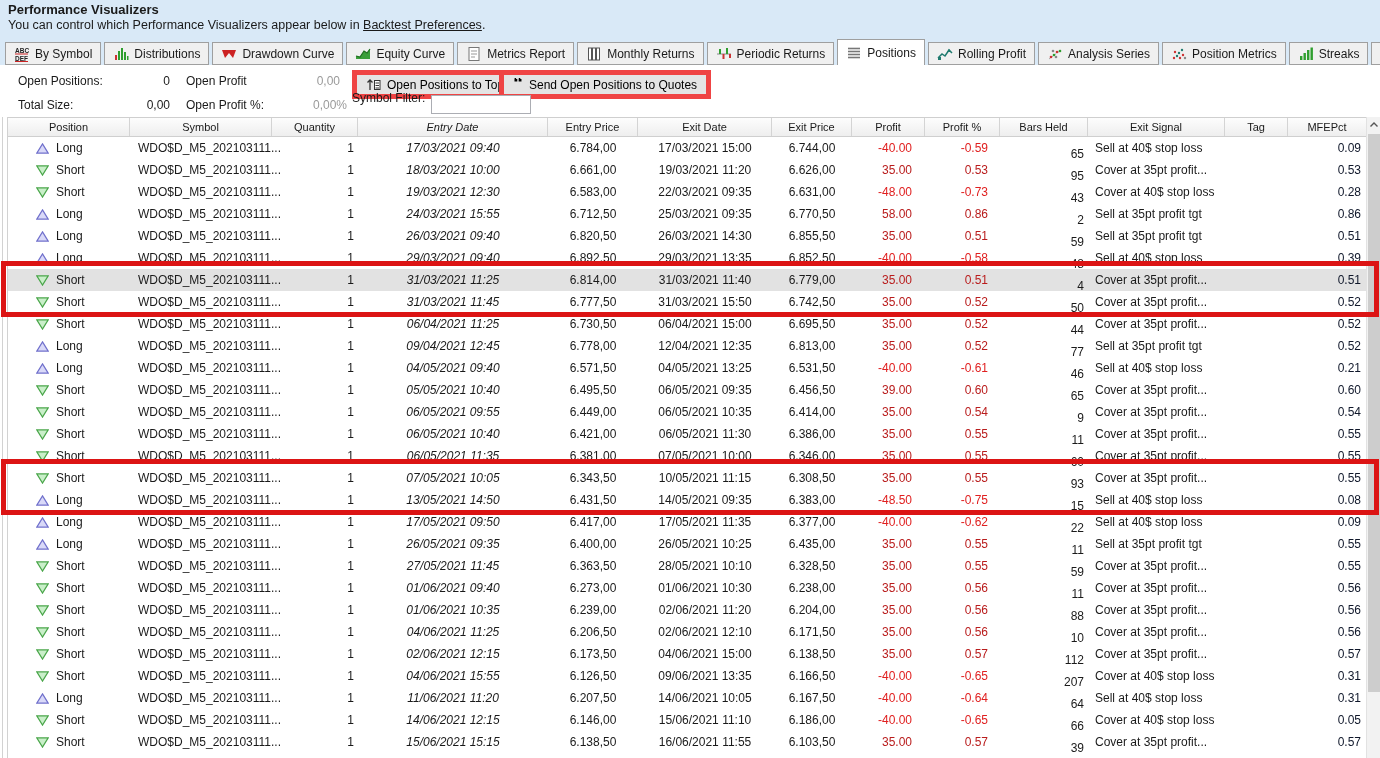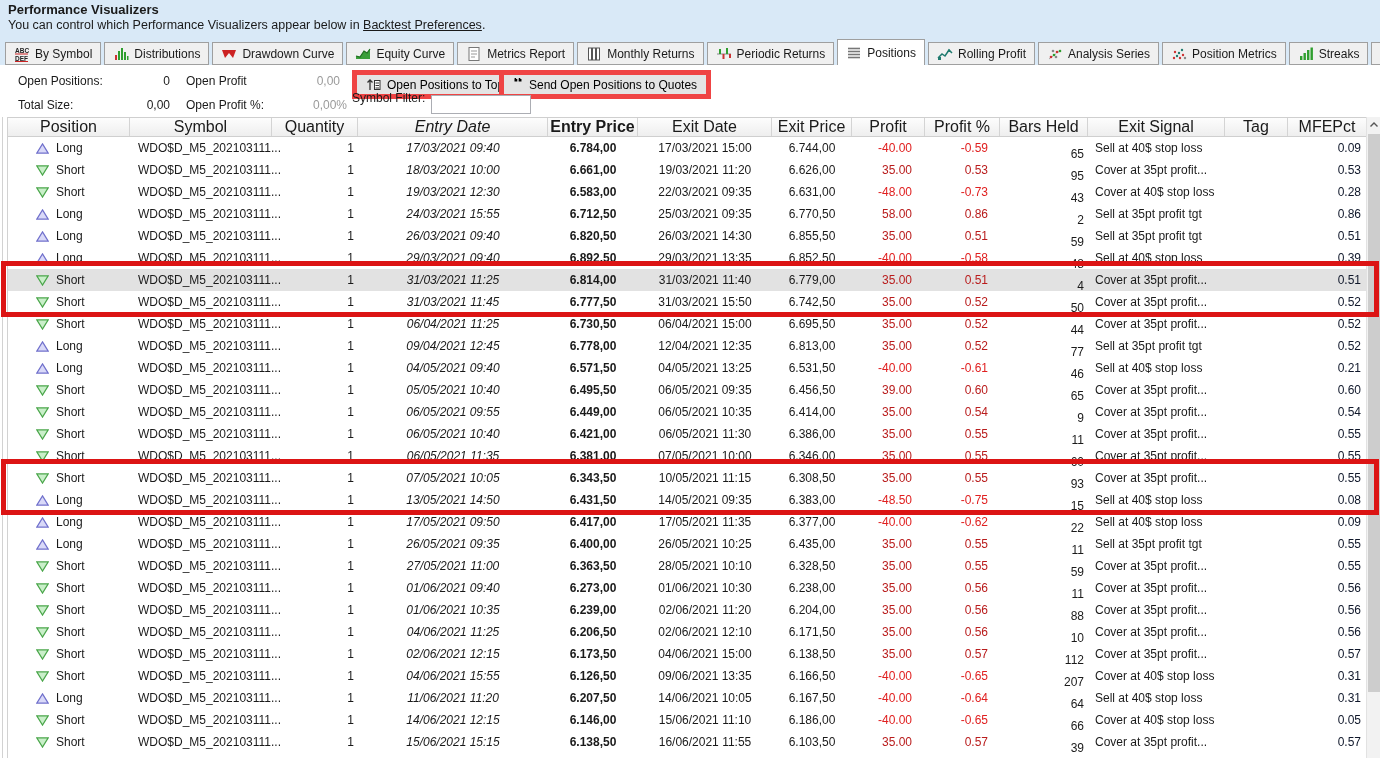--- a/index.html
+++ b/index.html
@@ -25,28 +25,28 @@
          background:#e4e4e4; border:5px solid #ef4444; font-size:12px; white-space:nowrap; cursor:pointer; }
   .btn svg, .btn .qicon { margin-right:6px; flex-shrink:0; }
   .qicon { font-size:20px; font-weight:bold; line-height:10px; height:14px; overflow:hidden; }
   .filter-input { position:absolute; left:431px; top:30px; width:100px; height:19px;
                   border:1px solid #abadb3; background:#fff; font-size:12px; padding:0 3px;
                   font-family:"Liberation Sans",sans-serif; }
   .vline { position:absolute; top:117px; width:1px; height:641px; background:#d2d2d2; }
   .thead { position:absolute; left:8px; top:117px; width:1358px; height:20px; display:flex;
            border-top:1px solid #cfcfcf; border-bottom:1px solid #cfcfcf;
            background:linear-gradient(#fdfdfd,#eeeeee); }
-  .th { display:flex; align-items:center; justify-content:center; font-size:16px; height:100%;
+  .th { display:flex; align-items:center; justify-content:center; font-size:11px; height:100%;
         border-right:1px solid #d4d4d4; cursor:pointer; }
   .tbody { position:absolute; left:8px; top:137px; width:1358px; height:621px; overflow:hidden; }
   .trow { display:flex; height:22px; align-items:center; }
   .trow.sel { background:#e2e2e2; }
   .td { height:100%; display:flex; align-items:center; font-size:12px; }
   .c0 { width:122px; } .c1 { width:142px; } .c2 { width:86px; } .c3 { width:190px;font-style:italic; }
-  .c4 { width:90px;font-weight:bold; } .c5 { width:134px; } .c6 { width:80px; } .c7 { width:73px; }
+  .c4 { width:90px; } .c5 { width:134px; } .c6 { width:80px; } .c7 { width:73px; }
   .c8 { width:75px; } .c9 { width:88px; } .c10 { width:137px; } .c11 { width:63px; } .c12 { width:78px; }
   .td.c0 { padding-left:28px; gap:7px; }
   .td.c1 { padding-left:8px; }
   .td.c2 { justify-content:flex-end; padding-right:4px; }
   .td.c3, .td.c4, .td.c5, .td.c6, .td.c11 { justify-content:center; }
   .td.c7 { justify-content:flex-end; padding-right:13px; }
   .td.c8 { justify-content:flex-end; padding-right:12px; }
   .td.c9 { justify-content:flex-end; padding-right:4px;margin-top:12px; }
   .td.c10 { padding-left:7px; }
   .td.c12 { justify-content:flex-end; padding-right:5px; }
@@ -613,21 +613,21 @@
     </div>
     <div class="trow">
       <span class="td c0">
         <svg width="13" height="11" viewBox="0 0 13 11">
           <polygon points="0.8,0.9 12.2,0.9 6.5,10.1" fill="#c9efc9" stroke="#4aa64a" stroke-width="1.2"></polygon>
         </svg>
         <span>Short</span>
       </span>
       <span class="td c1">WDO$D_M5_202103111...</span>
       <span class="td c2">1</span>
-      <span class="td c3">27/05/2021 11:00</span>
+      <span class="td c3">27/05/2021 11:45</span>
       <span class="td c4">6.363,50</span>
       <span class="td c5">28/05/2021 10:10</span>
       <span class="td c6">6.328,50</span>
       <span class="td c7 pos">35.00</span>
       <span class="td c8 pos">0.55</span>
       <span class="td c9">59</span>
       <span class="td c10">Cover at 35pt profit...</span>
       <span class="td c11"></span>
       <span class="td c12 mfe">0.55</span>
     </div>

